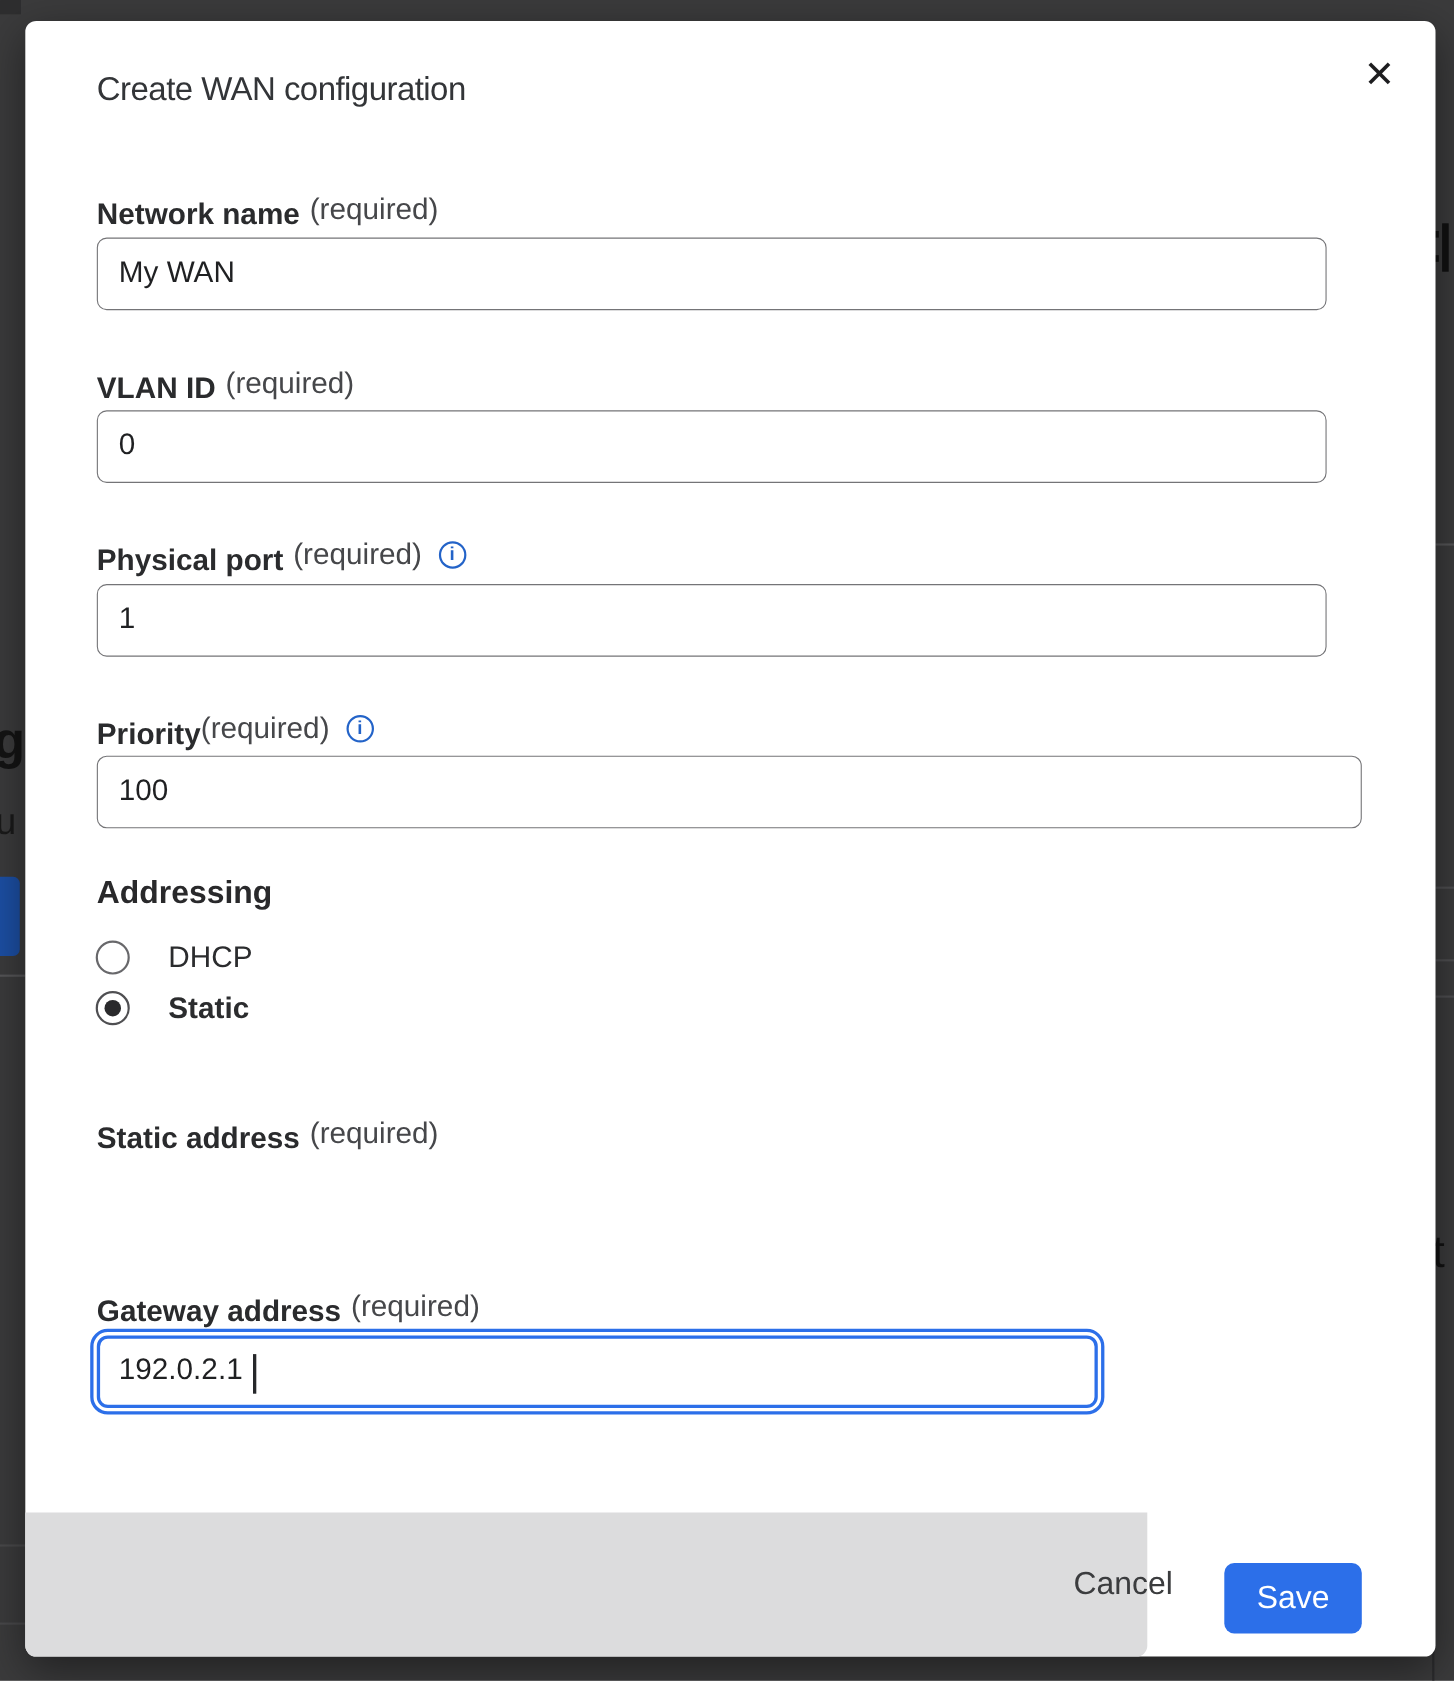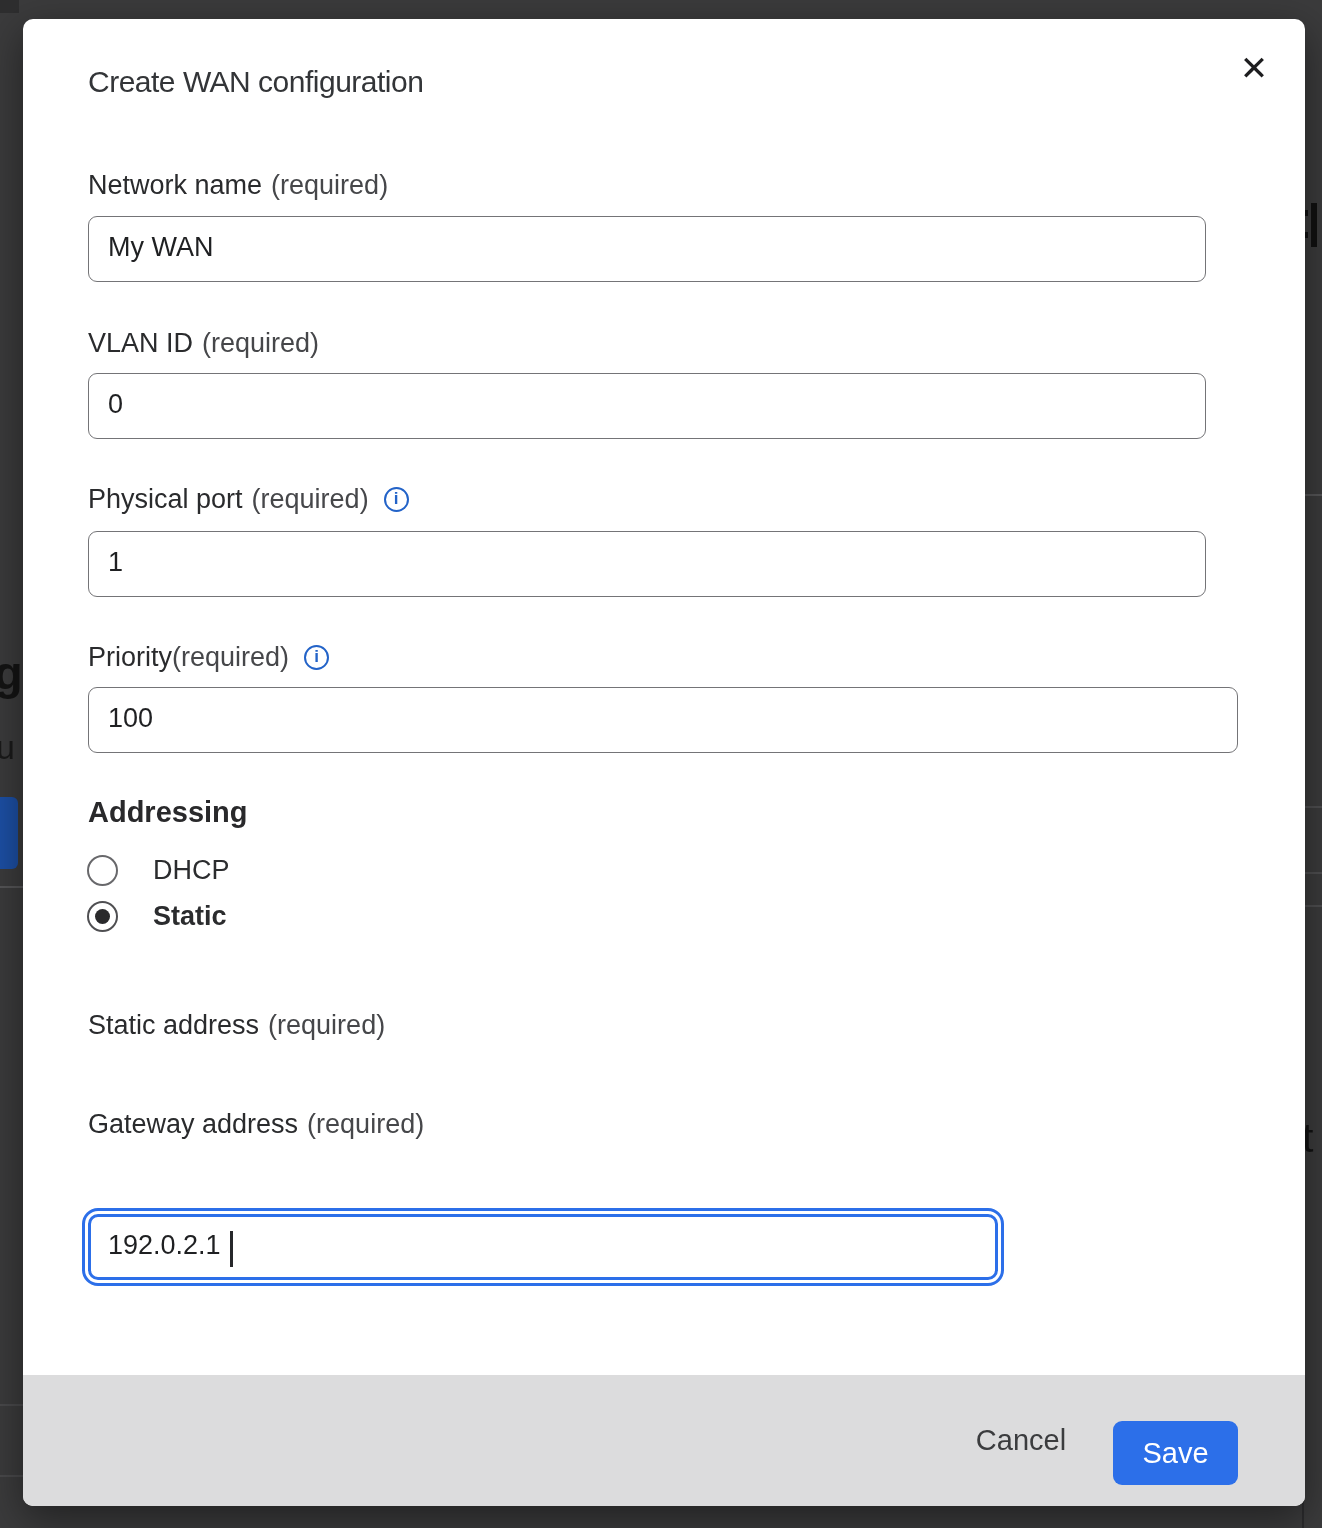--- a/index.html
+++ b/index.html
@@ -44,21 +44,21 @@
     color:#333538; letter-spacing:-0.5px;
   }
   .close-btn {
     position:absolute; left:1207px; top:25px; width:48px; height:48px;
     display:flex; align-items:center; justify-content:center;
     background:none; border:none; cursor:pointer;
     font-size:34px; font-weight:300; color:#1d1d1f; line-height:1;
   }
 
   .field-label { position:absolute; left:65px; font-size:27px; line-height:34px; color:#2a2b2d; display:flex; align-items:center; }
-  .lbl-bold { font-weight:400; }
+  .lbl-bold { font-weight:700;margin-top:10px; }
   .lbl-req { font-weight:400; color:#46474a; margin-left:9px; }
   .lbl-req.nospace { margin-left:0; }
 
   .info-icon {
     display:inline-flex; align-items:center; justify-content:center;
     width:25px; height:25px; margin-left:15px;
     border:2px solid #2363c8; border-radius:50%;
     color:#2363c8; font-size:17px; font-weight:600; font-style:normal;
     cursor:pointer; flex:0 0 auto;
   }
@@ -70,21 +70,21 @@
     font-size:27px; color:#1f2022; background:#fff; outline:none;
   }
   .w1 { width:1118px; }
   .w2 { width:1150px; }
 
   .lbl-network  { top:149px; }  .inp-network  { top:197px; }
   .lbl-vlan     { top:307px; }  .inp-vlan     { top:354px; }
   .lbl-port     { top:463px; }  .inp-port     { top:512px; }
   .lbl-priority { top:621px; }  .inp-priority { top:668px; }
   .lbl-static   { top:989px; }  .inp-static   { top:1038px; }
-  .lbl-gateway  { top:1088px; }
+  .lbl-gateway  { top:1146px; }
 
   .inp-gateway {
     top:1195px; width:910px;
     border:3px solid #2c6fe9; border-radius:10px;
     outline:3px solid #2c6fe9; outline-offset:3px;
     padding-left:17px;
   }
   .caret {
     position:absolute; left:207px; top:1212px; width:2.5px; height:36px;
     background:#26272a; z-index:12;
@@ -101,21 +101,21 @@
     width:31px; height:31px; border:2.5px solid #68686b; border-radius:50%;
     display:flex; align-items:center; justify-content:center; background:#fff; flex:0 0 auto;
   }
   .radio-circle .dot { width:15px; height:15px; border-radius:50%; background:#2a2a2c; display:none; }
   .radio-row.selected .radio-circle { border-color:#4f4f52; }
   .radio-row.selected .dot { display:block; }
   .radio-label { margin-left:35px; font-size:27px; color:#2b2c2e; }
   .radio-row.selected .radio-label { font-weight:700; }
 
   .modal-footer {
-    position:absolute; left:0; bottom:0; width:1282px; height:131px;
+    position:absolute; left:0; bottom:0; width:1020px; height:131px;
     background:#dcdcdd; border-radius:0 0 10px 10px;
   }
   .cancel-btn {
     position:absolute; left:928px; top:32px; width:140px; height:66px;
     background:none; border:none; cursor:pointer;
     font-family:"Liberation Sans",sans-serif; font-size:29px; color:#3b3c3e;
   }
   .save-btn {
     position:absolute; left:1090px; top:46px; width:125px; height:64px;
     background:#2c6fe9; border:none; border-radius:9px; cursor:pointer;

